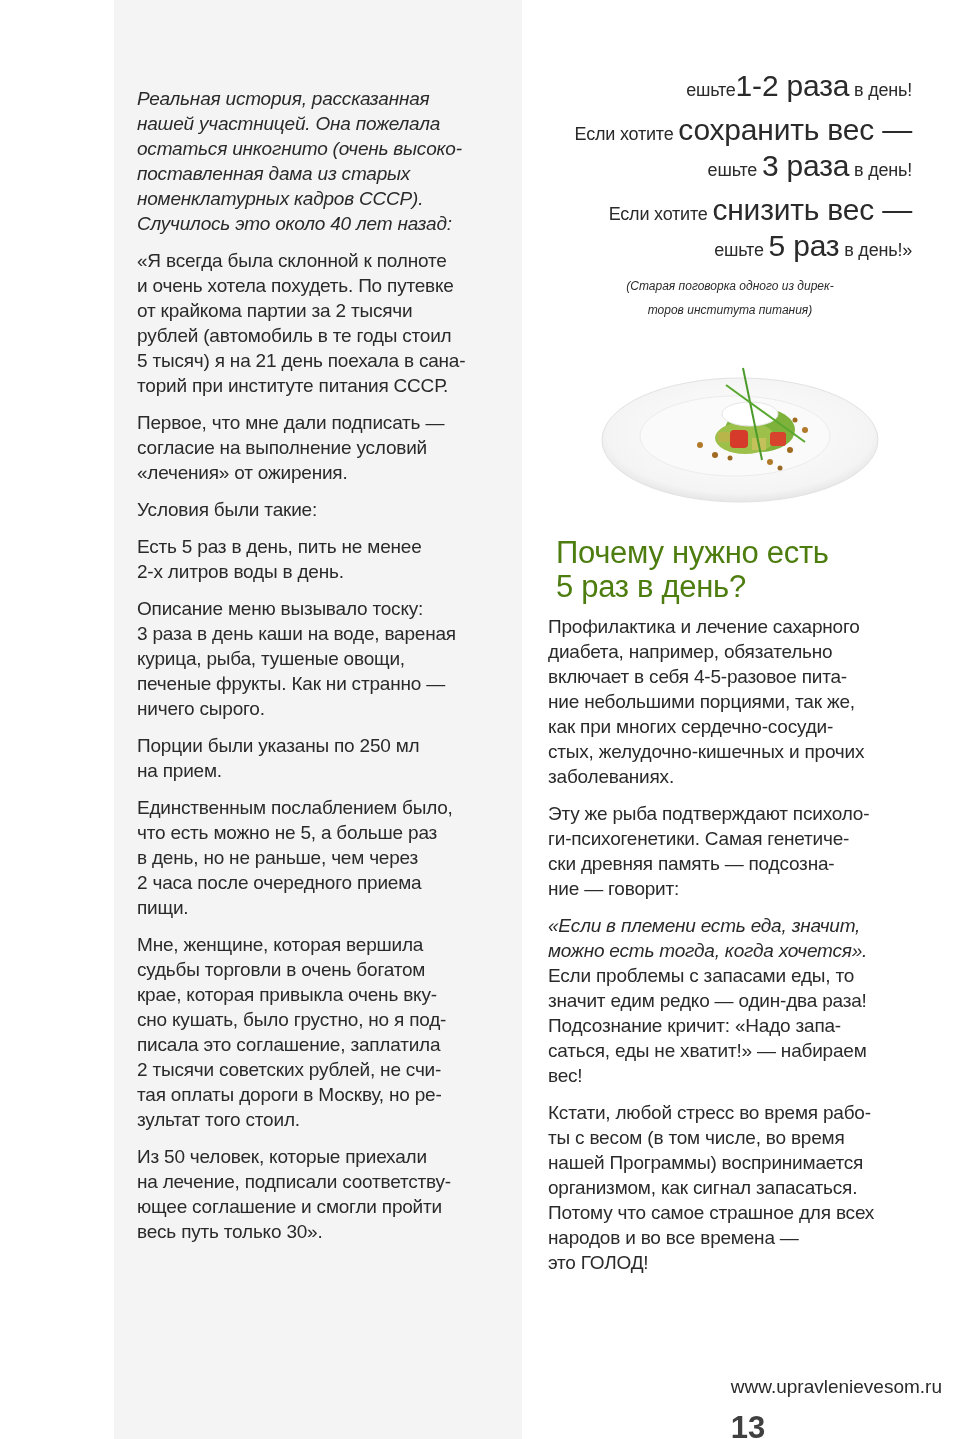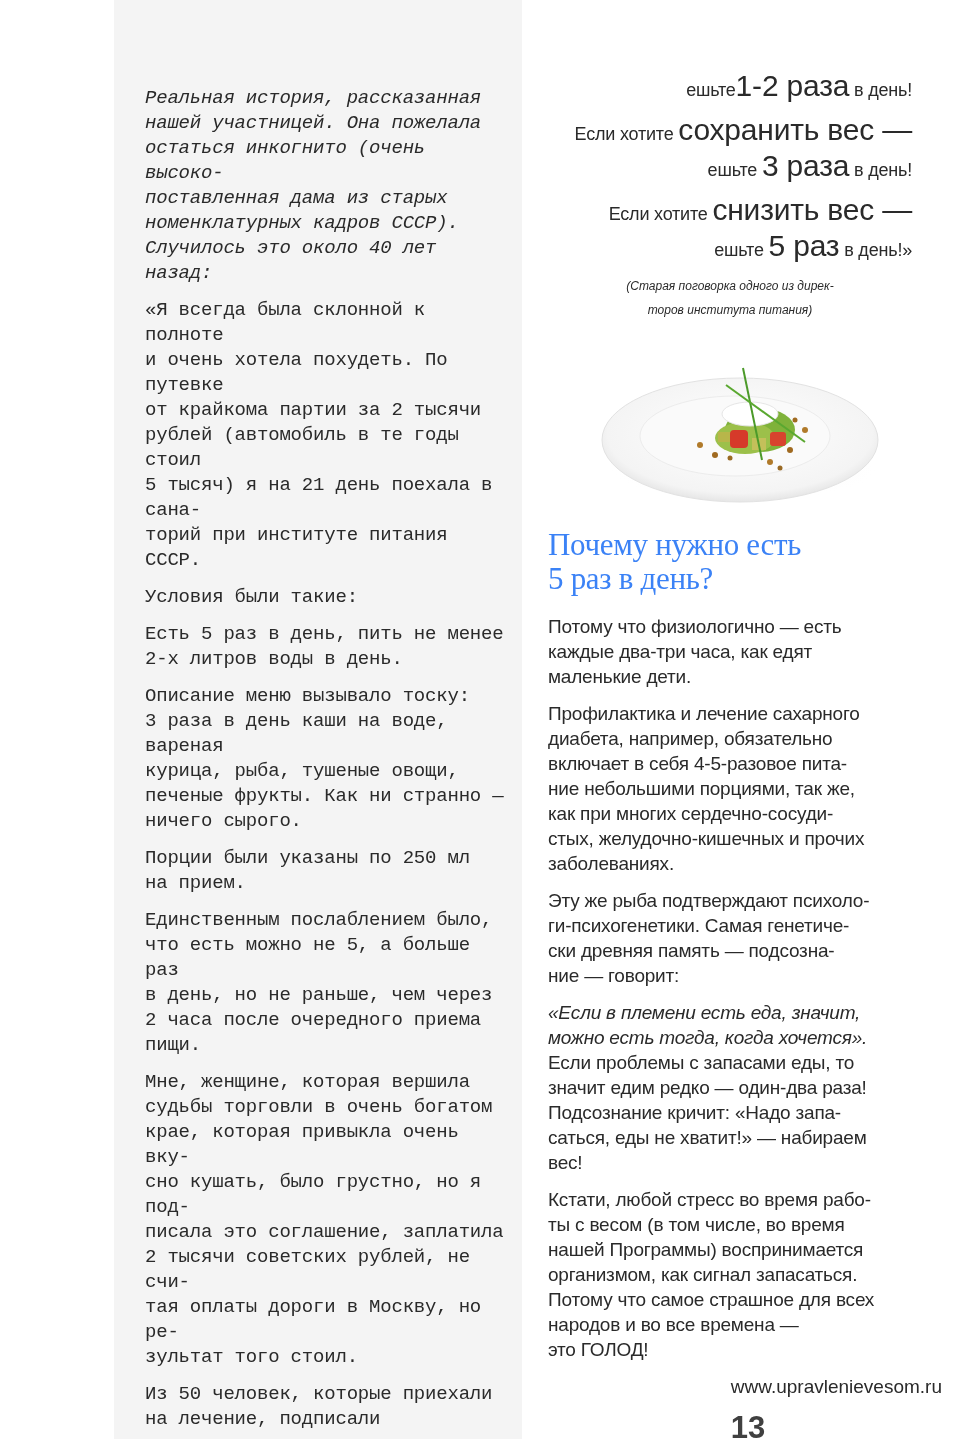--- a/index.html
+++ b/index.html
@@ -10,40 +10,40 @@
   }
   .left-panel {
     position: absolute; left: 114px; top: 0; width: 408px; height: 1439px;
     background: #f4f4f4;
   }
   .left-col {
     position: absolute; left: 137px; top: 86px; width: 375px;
     font-size: 19px; line-height: 25px; color: #2a2a2a;
     letter-spacing: -0.2px;
   }
-  .left-col p { margin: 0 0 12px 8px; white-space: pre-line; font-family: Liberation Mono, monospace; }
+  .left-col p { margin: 0 0 12px 0; white-space: pre-line; }
   .left-col p.intro { font-style: italic; margin-bottom: 12px; }
   .right-col {
     position: absolute; left: 548px; top: 70px; width: 370px;
     color: #2a2a2a;
   }
   .saying { text-align: right; width: 364px; letter-spacing: -0.2px; }
   .saying .line { line-height: 31px; }
   .saying .sm { font-size: 18px; }
   .saying .big { font-size: 30px; }
   .saying .gap { height: 8px; }
   .saying-src {
     text-align: center; width: 364px; font-style: italic; font-size: 12px;
     line-height: 24px; margin-top: 8px; white-space: pre-line;
   }
   .plate-wrap { position: absolute; left: 590px; top: 350px; width: 300px; height: 160px; }
   h2.heading {
-    position: absolute; left: 548px; top: 528px; margin: 0; width: 380px;
-    font-size: 31px; line-height: 34px; font-weight: normal; color: #3b82f6;
-    white-space: pre-line; letter-spacing: -0.3px; font-family: Liberation Serif, serif;
+    position: absolute; left: 548px; top: 528px; margin: 8px; width: 380px;
+    font-size: 31px; line-height: 34px; font-weight: normal; color: #4d7c0f;
+    white-space: pre-line; letter-spacing: -0.3px;
   }
   .right-body {
     position: absolute; left: 548px; top: 614px; width: 370px;
     font-size: 19px; line-height: 25px; color: #2a2a2a; letter-spacing: -0.2px;
   }
   .right-body p { margin: 0 0 12px 0; white-space: pre-line; }
   .right-body em { font-style: italic; }
   .footer {
     position: absolute; right: 38px; top: 1376px; display: flex; align-items: baseline; gap: 12px; flex-direction: column;
   }
@@ -61,20 +61,23 @@
 остаться инкогнито (очень высоко-
 поставленная дама из старых
 номенклатурных кадров СССР).
 Случилось это около 40 лет назад:</p>
   <p>«Я всегда была склонной к полноте
 и очень хотела похудеть. По путевке
 от крайкома партии за 2 тысячи
 рублей (автомобиль в те годы стоил
 5 тысяч) я на 21 день поехала в сана-
 торий при институте питания СССР.</p>
+  <p>Первое, что мне дали подписать —
+согласие на выполнение условий
+«лечения» от ожирения.</p>
   <p>Условия были такие:</p>
   <p>Есть 5 раз в день, пить не менее
 2-х литров воды в день.</p>
   <p>Описание меню вызывало тоску:
 3 раза в день каши на воде, вареная
 курица, рыба, тушеные овощи,
 печеные фрукты. Как ни странно —
 ничего сырого.</p>
   <p>Порции были указаны по 250 мл
 на прием.</p>
@@ -148,23 +151,20 @@
       <line x1="153" y1="18" x2="172" y2="110" stroke="#4c9a2a" stroke-width="2"></line>
       <line x1="136" y1="35" x2="215" y2="92" stroke="#5aa830" stroke-width="2"></line>
     </g>
   </svg>
 </div>
 
 <h2 class="heading">Почему нужно есть
 5 раз в день?</h2>
 
 <div class="right-body">
-  <p>Потому что физиологично — есть
-каждые два-три часа, как едят
-маленькие дети.</p>
   <p>Профилактика и лечение сахарного
 диабета, например, обязательно
 включает в себя 4-5-разовое пита-
 ние небольшими порциями, так же,
 как при многих сердечно-сосуди-
 стых, желудочно-кишечных и прочих
 заболеваниях.</p>
   <p>Эту же рыба подтверждают психоло-
 ги-психогенетики. Самая генетиче-
 ски древняя память — подсозна-

